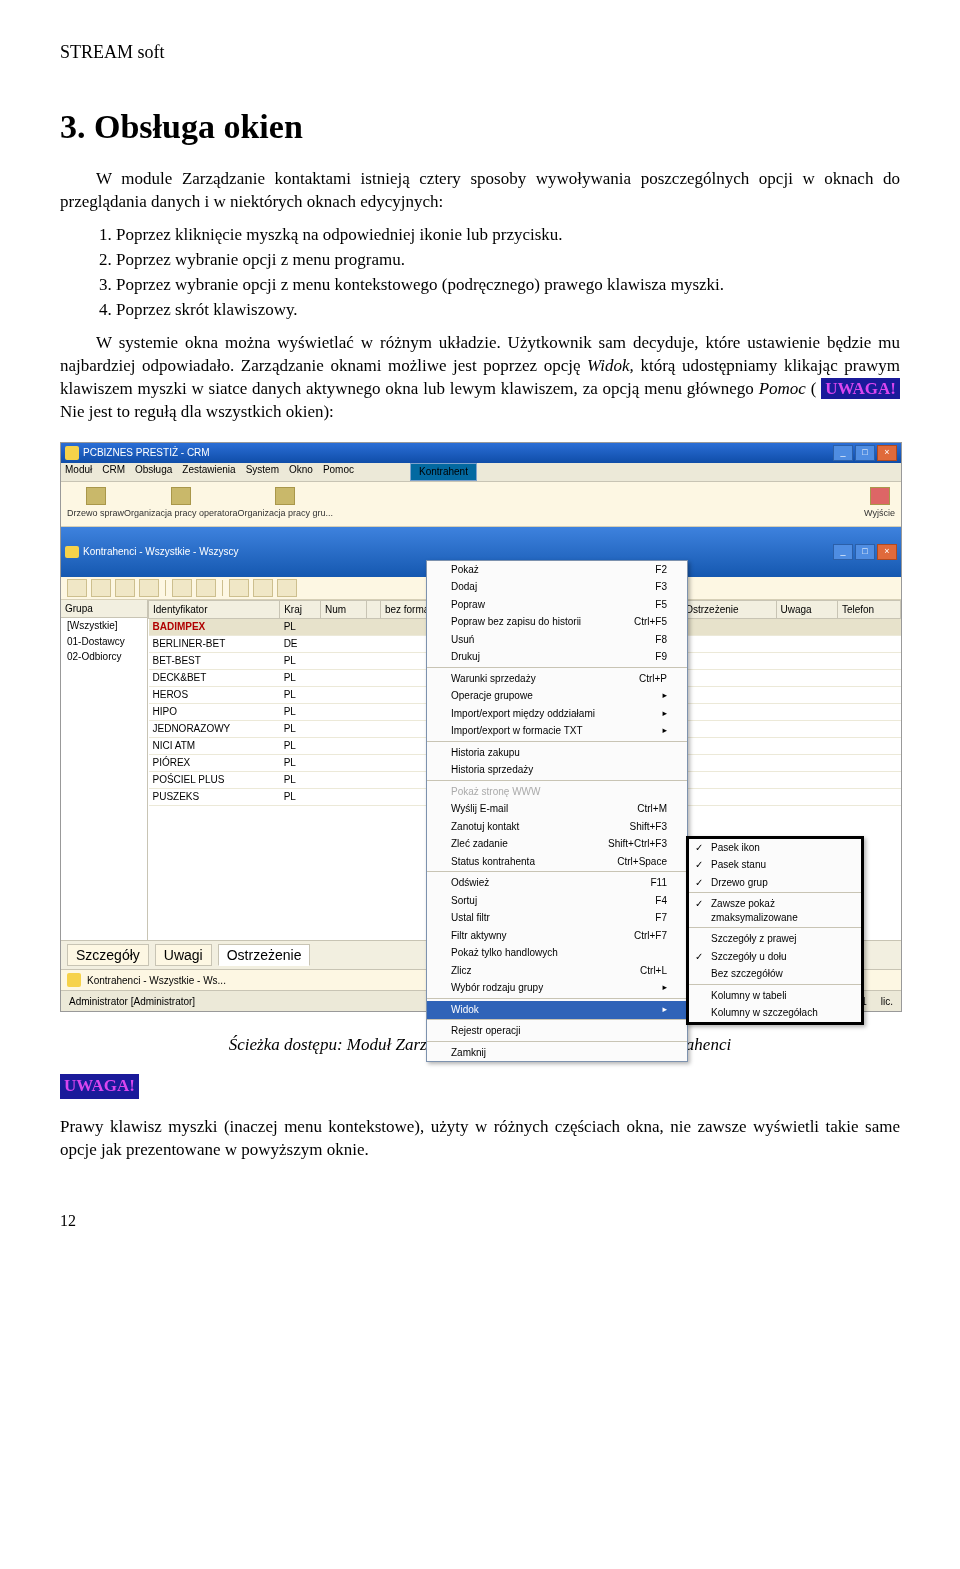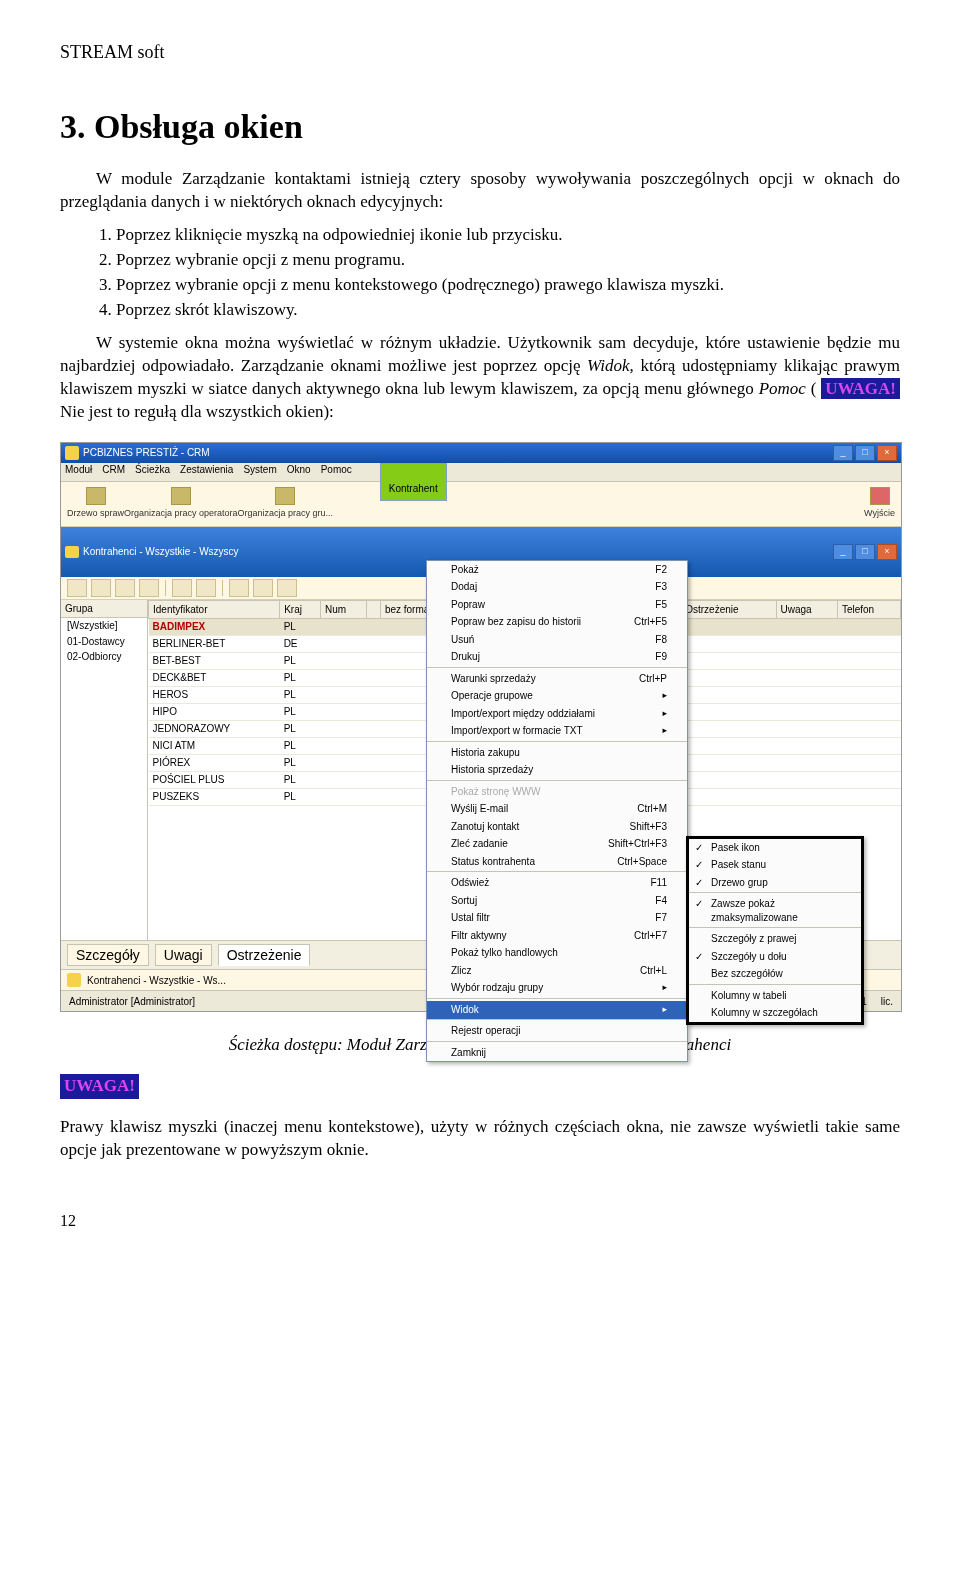--- a/index.html
+++ b/index.html
@@ -21,21 +21,21 @@
   p.body-para { text-indent: 36px; margin: 4px 0; text-align: justify; }
   .italic { font-style: italic; }
   .warn { background: #1a1a9a; color: #d946ef; padding: 1px 4px; font-weight: bold; display: inline; }
   .screenshot-wrap { margin: 18px auto 10px; width: 840px; border: 1px solid #999; font-family: Tahoma, Arial, sans-serif; font-size: 10px; background: #fff; }
   .titlebar { background: linear-gradient(#2b6ed6,#0f4da8); color: #fff; display: flex; align-items: center; height: 20px; padding: 0 4px; }
   .titlebar .tb-icon { width: 14px; height: 14px; background: #f6d24a; border-radius: 2px; margin-right: 4px; }
   .titlebar .spacer { flex: 1; }
   .win-btn { width: 18px; height: 14px; background: #4f8de2; border: 1px solid #2b5fa8; margin-left: 2px; text-align: center; line-height: 12px; color: #fff; font-size: 9px; }
   .win-btn.close { background: #e06a3b; border-color: #b04a20; }
   .menubar { background: #ece9d8; border-bottom: 1px solid #c8c4b4; height: 18px; display: flex; padding: 0 4px; gap: 10px; color: #000; }
-  .menubar .menu-last { background: #84cc16; padding: 18px 8px; border: 1px solid #7da2cc; }
+  .menubar .menu-last { background: #0369a1; padding: 1px 8px; border: 1px solid #7da2cc; margin-left: 28px; }
   .toolbar1 { background: #fdf7e3; border-bottom: 1px solid #d6cfb6; height: 40px; display: flex; align-items: center; padding: 2px 6px; }
   .tb-item { text-align: center; font-size: 9px; color: #333; }
   .tb-item .tb-ico { width: 18px; height: 16px; background: #c9b86a; margin: 0 auto 2px; border: 1px solid #a9974a; }
   .tb1-spacer { flex: 1; }
   .subtitle { background: linear-gradient(#3e82de,#1558b0); color: #fff; height: 18px; display: flex; align-items: center; padding: 16px 4px; }
   .subtitle .spacer { flex: 1; }
   .subtitle .sub-ico { width: 14px; height: 12px; background: #f6d24a; border-radius: 2px; margin-right: 4px; }
   .subtoolbar { background: #fdf7e3; height: 22px; border-bottom: 1px solid #d6cfb6; display: flex; align-items: center; padding: 0 6px; gap: 4px; }
   .st-btn { width: 18px; height: 16px; background: #f0e7c6; border: 1px solid #cdbf8e; }
   .subtoolbar .sep { width: 1px; height: 16px; background: #cdbf8e; margin: 0 2px; }
@@ -99,21 +99,21 @@
     <span>PCBIZNES PRESTIŻ - CRM</span>
     <div class="spacer"></div>
     <div class="win-btn">_</div>
     <div class="win-btn">□</div>
     <div class="win-btn close">×</div>
   </div>
 
   <div class="menubar">
     <span>Moduł</span>
     <span>CRM</span>
-    <span>Ścieżka</span>
+    <span>Obsługa</span>
     <span>Zestawienia</span>
     <span>System</span>
     <span>Okno</span>
     <span>Pomoc</span>
     <span style="width:8px;"></span>
     <span class="menu-last">Kontrahent</span>
   </div>
 
   <div class="toolbar1">
     <div class="tb-item"><div class="tb-ico"></div><span>Drzewo spraw</span></div>

